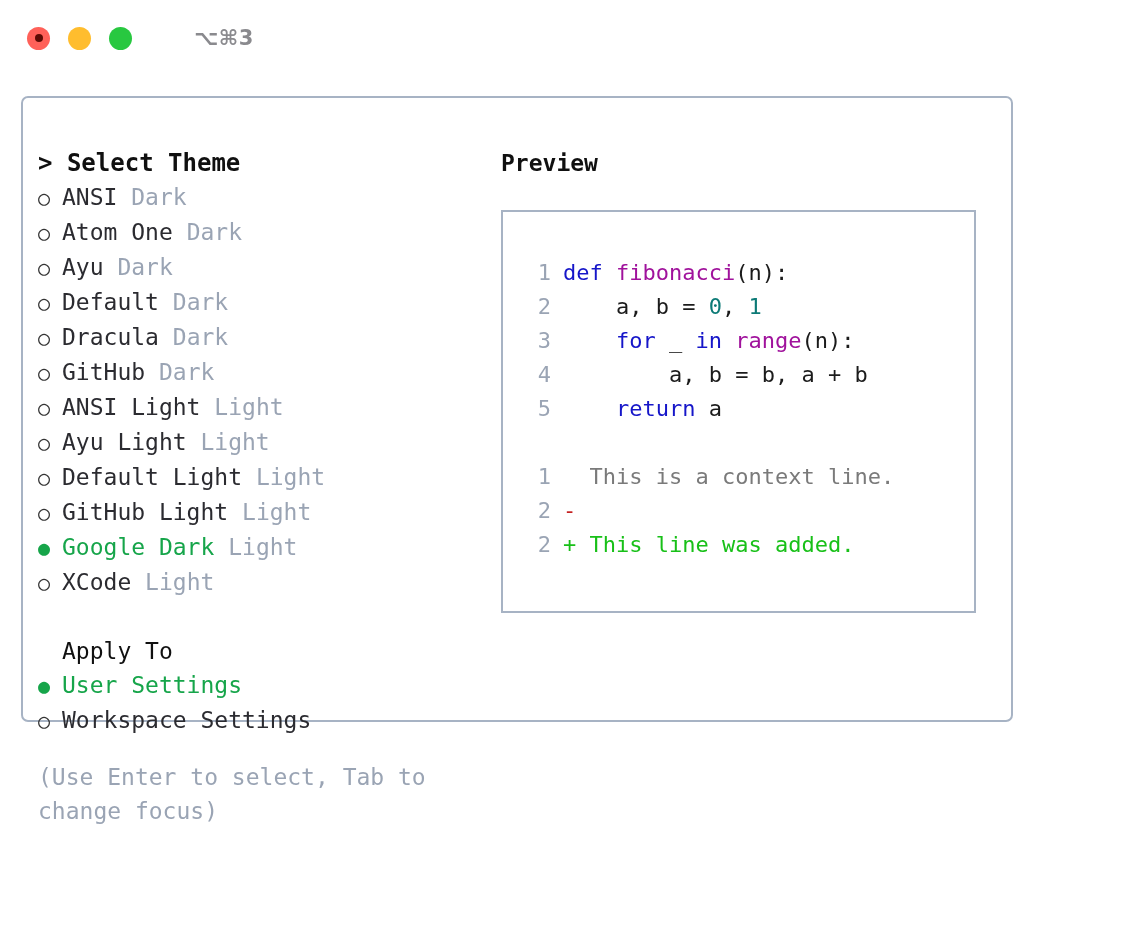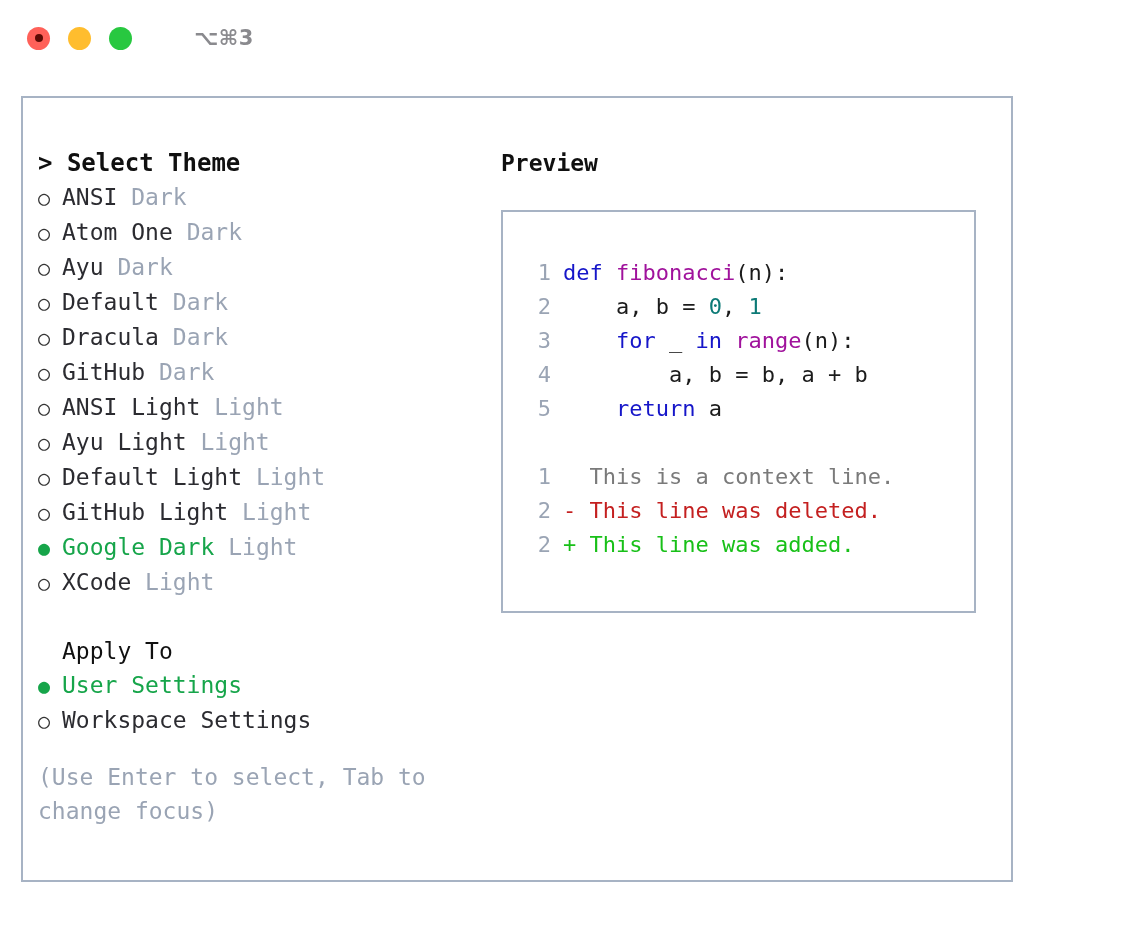--- a/index.html
+++ b/index.html
@@ -49,23 +49,23 @@
     font-weight: bold;
     letter-spacing: 0.5px;
     font-family: "DejaVu Sans", "Liberation Sans", sans-serif;
   }
 
   
   .window {
     position: absolute;
     left: 21px; top: 96px;
     width: 992px;
-    height: 786px;
+    height: 626px;
     border: 2px solid #a7b3c4;
-    border-radius: 0;
+    border-radius: 7px;
     background: #ffffff;
     box-sizing: border-box;
   }
 
   .panes {
     position: absolute;
     left: 0; top: 0;
     width: 100%; height: 100%;
   }
 
@@ -224,21 +224,21 @@
           <div id="code-lines">
               <div class="code-line"><span class="lineno">1</span><span class="code-text"><span class="tok-kw">def </span><span class="tok-fn">fibonacci</span><span class="tok-pl">(n):</span></span></div>
               <div class="code-line"><span class="lineno">2</span><span class="code-text"><span class="tok-pl">    a, b = </span><span class="tok-num">0</span><span class="tok-pl">, </span><span class="tok-num">1</span></span></div>
               <div class="code-line"><span class="lineno">3</span><span class="code-text"><span class="tok-pl">    </span><span class="tok-kw">for</span><span class="tok-pl"> _ </span><span class="tok-kw">in</span><span class="tok-pl"> </span><span class="tok-fn">range</span><span class="tok-pl">(n):</span></span></div>
               <div class="code-line"><span class="lineno">4</span><span class="code-text"><span class="tok-pl">        a, b = b, a + b</span></span></div>
               <div class="code-line"><span class="lineno">5</span><span class="code-text"><span class="tok-pl">    </span><span class="tok-kw">return</span><span class="tok-pl"> a</span></span></div>
             </div>
           <div class="gap"></div>
           <div id="diff-lines">
               <div class="code-line"><span class="lineno">1</span><span class="diff-ctx"> </span><span class="diff-ctx"> This is a context line.</span></div>
-              <div class="code-line"><span class="lineno">2</span><span class="diff-del">-</span><span class="diff-del"> This line was deleted.</span></div>
+              <div class="code-line"><span class="lineno">2</span><span class="diff-del">-</span></div>
               <div class="code-line"><span class="lineno">2</span><span class="diff-add">+</span><span class="diff-add"> This line was added.</span></div>
             </div>
         </div>
       </div>
 
     </div>
   </div>
 </div>
 
 </body></html>

